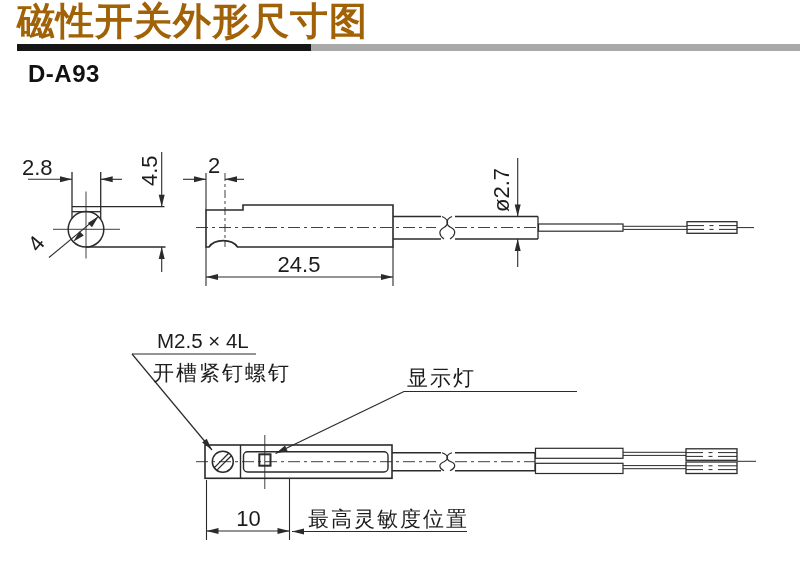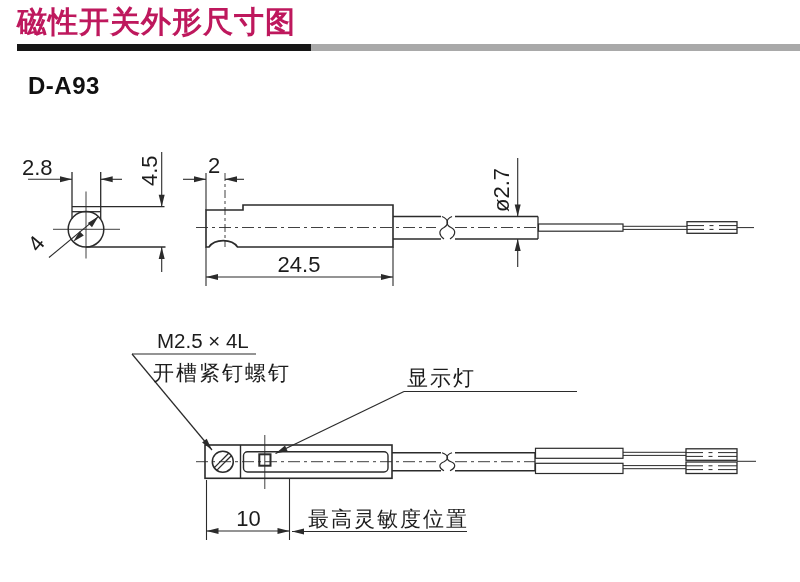--- a/index.html
+++ b/index.html
@@ -1,23 +1,23 @@
 <!DOCTYPE html>
 <html><head>
 <meta charset="utf-8">
 <style>
   html,body{margin:0;padding:0;background:#ffffff;}
   body{position:relative;width:800px;height:582px;overflow:hidden;
        font-family:"Liberation Sans","DejaVu Sans",sans-serif;color:#1a1a1a;}
-  .page-title{position:absolute;left:17px;top:4px;font-size:30px;line-height:35px;
-       font-weight:bold;letter-spacing:1px;color:#be185d;}
+  .page-title{position:absolute;left:17px;top:4px;font-size:38px;line-height:35px;
+       font-weight:bold;letter-spacing:1px;color:#a16207;}
   .title-bar{position:absolute;left:17px;top:44px;height:7px;right:0;display:flex;}
   .title-bar .bar-black{width:294px;height:7px;}
   .title-bar .bar-gray{flex:1;height:7px;}
-  .model-title{position:absolute;left:28px;top:72px;font-size:24px;line-height:28px;
+  .model-title{position:absolute;left:28px;top:60px;font-size:24px;line-height:28px;
        font-weight:bold;letter-spacing:0.5px;color:#111;}
   svg{position:absolute;left:0;top:0;}
   svg text{fill:#1c1c1c;stroke:none;font-family:"Liberation Sans","DejaVu Sans",sans-serif;}
   .dim-num{font-size:22px;}
   .cjk{font-size:21px;letter-spacing:2px;}
 </style>
 </head>
 <body>
 
 <div class="page-title">磁性开关外形尺寸图</div>

